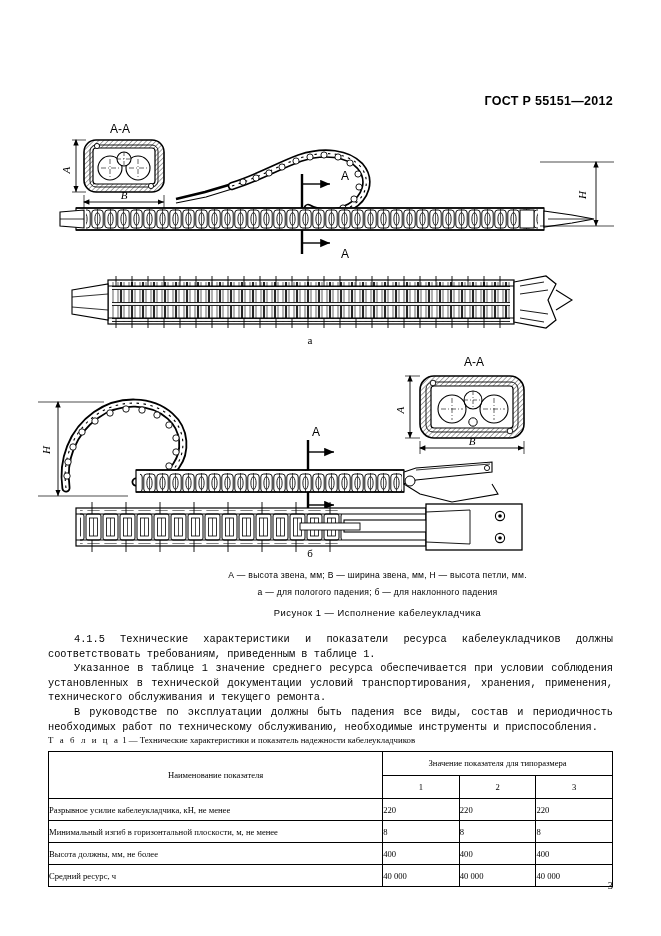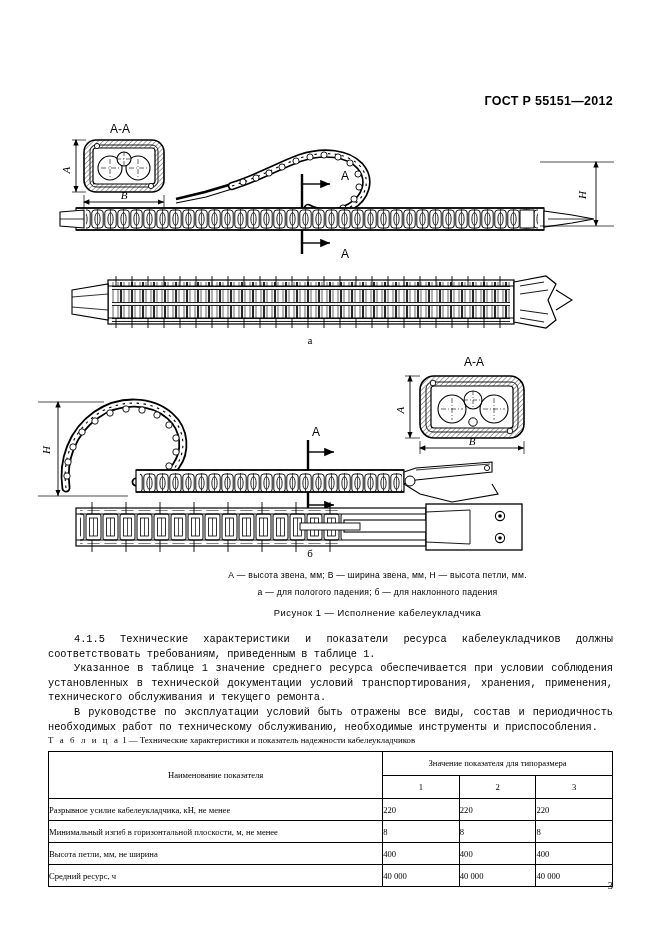--- a/index.html
+++ b/index.html
@@ -464,21 +464,21 @@
   </svg>
   </div>
 
   <div class="caption-block caption-legend">А — высота звена, мм; В — ширина звена, мм, H — высота петли, мм.</div>
   <div class="caption-block caption-legend2">а — для пологого падения; б — для наклонного падения</div>
   <div class="caption-block caption-title">Рисунок  1 — Исполнение кабелеукладчика</div>
 
   <div class="body-text" id="para-block">
     <p>4.1.5  Технические характеристики и показатели ресурса кабелеукладчиков должны соответствовать требованиям, приведенным в таблице 1.</p>
     <p>Указанное в таблице 1 значение среднего ресурса обеспечивается при условии соблюдения установленных в технической документации условий транспортирования, хранения, применения, технического обслуживания и текущего ремонта.</p>
-    <p>В руководстве по эксплуатации условий быть отражены все виды, состав и периодичность необходимых работ по техническому обслуживанию, необходимые инструменты и приспособления.</p>
+    <p>В руководстве по эксплуатации должны быть падения все виды, состав и периодичность необходимых работ по техническому обслуживанию, необходимые инструменты и приспособления.</p>
   </div>
 
   <div class="table-caption">
     <span class="tbl-caption-spaced">Т а б л и ц а</span>
     <span>1 — Технические характеристики и показатель надежности кабелеукладчиков</span>
   </div>
 
   <table class="spec">
     <thead>
       <tr>
@@ -498,21 +498,21 @@
         <td class="row-val">220</td>
         <td class="row-val">220</td>
       </tr>
       <tr>
         <td class="row-label">Минимальный изгиб в горизонтальной плоскости, м, не менее</td>
         <td class="row-val">8</td>
         <td class="row-val">8</td>
         <td class="row-val">8</td>
       </tr>
       <tr>
-        <td class="row-label">Высота петли, мм, не ширина</td>
+        <td class="row-label">Высота должны, мм, не более</td>
         <td class="row-val">400</td>
         <td class="row-val">400</td>
         <td class="row-val">400</td>
       </tr>
       <tr>
         <td class="row-label">Средний ресурс, ч</td>
         <td class="row-val">40 000</td>
         <td class="row-val">40 000</td>
         <td class="row-val">40 000</td>
       </tr>

